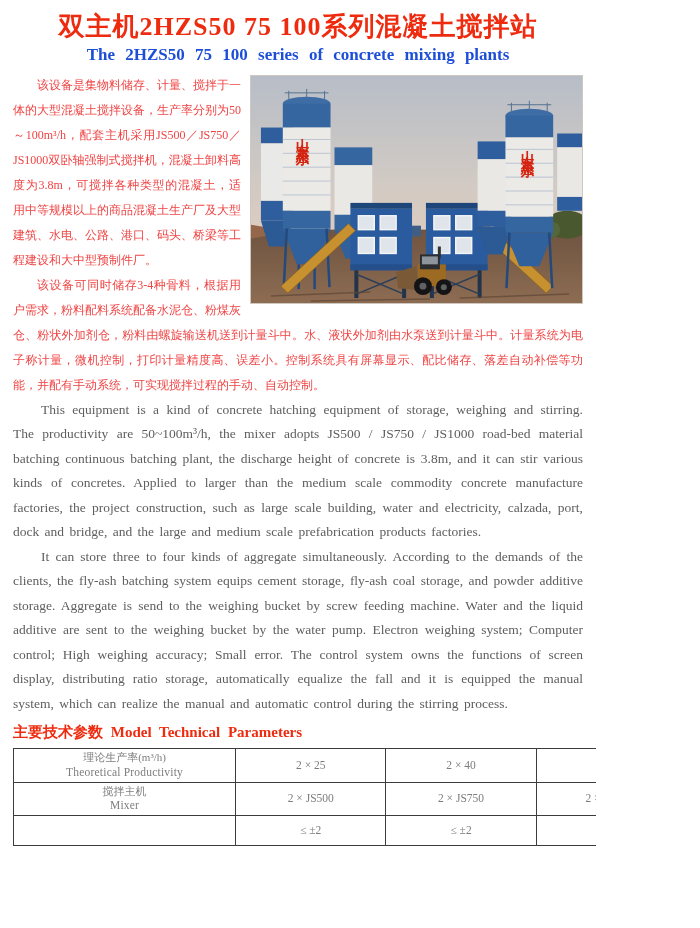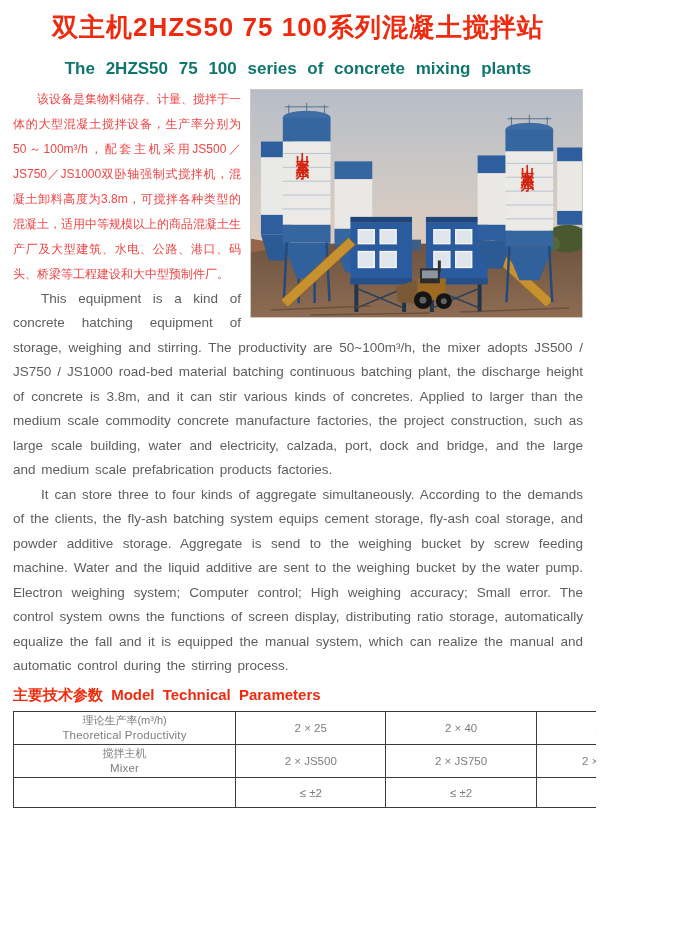--- a/index.html
+++ b/index.html
@@ -1,27 +1,27 @@
 <!DOCTYPE html>
 <html><head>
 <meta charset="utf-8">
 <style>
   html,body{margin:0;padding:0;background:#ffffff;}
   .doc{
     position:relative;width:596px;height:928px;background:#ffffff;overflow:hidden;
-    font-family:Liberation Sans, sans-serif;
+    font-family:Liberation Serif, serif;
   }
   
   .title-zh{
     margin:13px 0 0 0;text-align:center;font-size:26px;font-weight:bold;
     color:#ee2b0e;letter-spacing:1px;line-height:1.1;
   }
   .title-en{
-    margin:17px 0 0 0;text-align:center;font-size:17px;font-weight:bold;
-    color:#0f766e;word-spacing:6px;line-height:1.2;
+    margin:3px 0 0 0;text-align:center;font-size:17px;font-weight:bold;
+    color:#1d4ed8;word-spacing:6px;line-height:1.2;
   }
   
   .content{margin:8px 13px 0 13px;}
   .photo{
     float:right;width:333px;height:229px;margin:2px 0 6px 9px;position:relative;
     border:1px solid #cfc8c0;box-sizing:border-box;background:#c9ccd2;
   }
   .photo svg{display:block;width:100%;height:100%;}
   .silo-label{
     position:absolute;color:#d42310;font-weight:bold;font-size:13px;
@@ -217,20 +217,21 @@
           <line x1="20" y1="222" x2="120" y2="218"></line>
             <line x1="210" y1="224" x2="320" y2="220"></line>
           <line x1="60" y1="227" x2="180" y2="225"></line>
         </g>
       </svg>
       <div class="silo-label left">山东惠尔</div>
       <div class="silo-label right">山东惠尔</div>
     </div>
 
     <p class="zh">该设备是集物料储存、计量、搅拌于一体的大型混凝土搅拌设备，生产率分别为50～100m³/h，配套主机采用JS500／JS750／JS1000双卧轴强制式搅拌机，混凝土卸料高度为3.8m，可搅拌各种类型的混凝土，适用中等规模以上的商品混凝土生产厂及大型建筑、水电、公路、港口、码头、桥梁等工程建设和大中型预制件厂。</p>
+    <p class="zh">该设备可同时储存3-4种骨料，根据用户需求，粉料配料系统配备水泥仓、粉煤灰仓、粉状外加剂仓，粉料由螺旋输送机送到计量斗中。水、液状外加剂由水泵送到计量斗中。计量系统为电子称计量，微机控制，打印计量精度高、误差小。控制系统具有屏幕显示、配比储存、落差自动补偿等功能，并配有手动系统，可实现搅拌过程的手动、自动控制。</p>
     <p class="en">This equipment is a kind of concrete hatching equipment of storage, weighing and stirring. The productivity are 50~100m³/h, the mixer adopts JS500 / JS750 / JS1000 road-bed material batching continuous batching plant, the discharge height of concrete is 3.8m, and it can stir various kinds of concretes. Applied to larger than the medium scale commodity concrete manufacture factories, the project construction, such as large scale building, water and electricity, calzada, port, dock and bridge, and the large and medium scale prefabrication products factories.</p>
     <p class="en">It can store three to four kinds of aggregate simultaneously. According to the demands of the clients, the fly-ash batching system equips cement storage, fly-ash coal storage, and powder additive storage. Aggregate is send to the weighing bucket by screw feeding machine. Water and the liquid additive are sent to the weighing bucket by the water pump. Electron weighing system; Computer control; High weighing accuracy; Small error. The control system owns the functions of screen display, distributing ratio storage, automatically equalize the fall and it is equipped the manual system, which can realize the manual and automatic control during the stirring process.</p>
   </div>
 
   <div class="section-header">主要技术参数 Model Technical Parameters</div>
 
   <table class="params">
     <colgroup>
         <col class="c1">
         <col class="c2">

